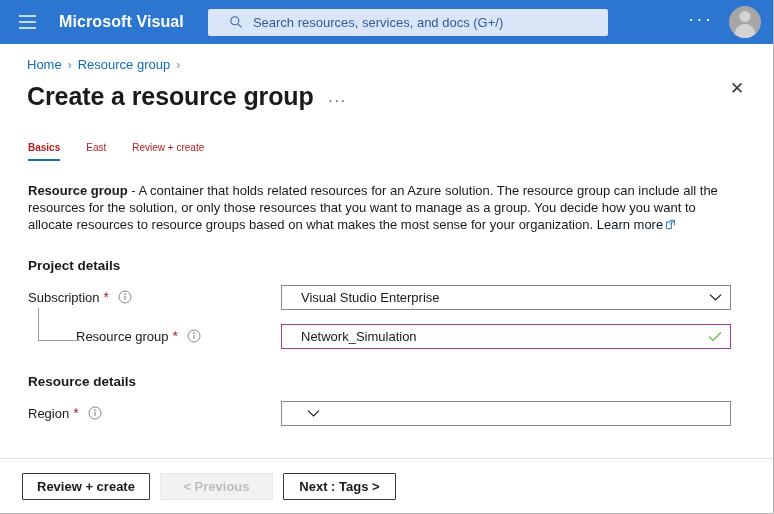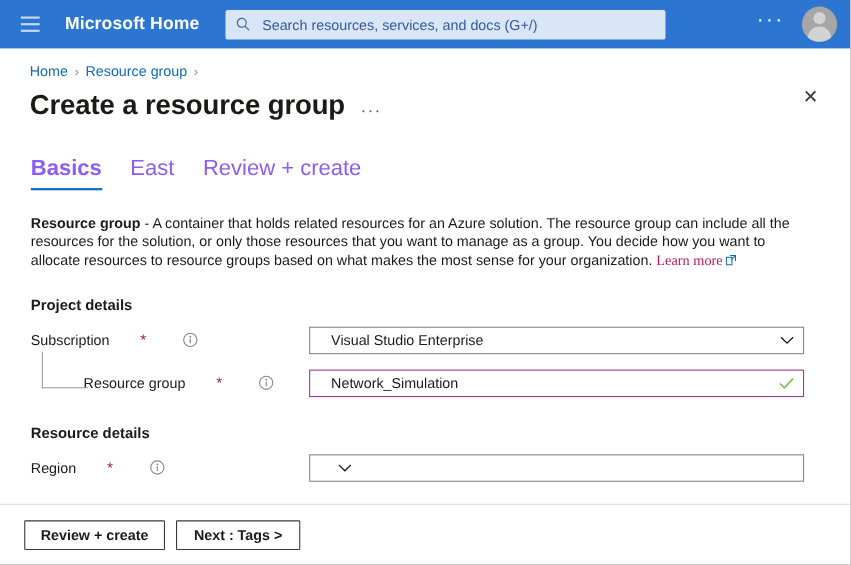--- a/index.html
+++ b/index.html
@@ -64,21 +64,21 @@
     flex: 0 0 auto;
   }
   .search-wrap {
     margin-left: 24px;
     width: 400px;
     height: 27px;
     background: #d8e6f7;
     border-radius: 2px;
     display: flex;
     align-items: center;
-    padding: 0 9px;
+    padding: 0 21px;
     flex: 0 0 auto;
   }
   .search-icon {
     width: 14px;
     height: 14px;
     flex: 0 0 auto;
     margin-right: 8px;
     opacity: .95;
   }
   .search-input {
@@ -195,22 +195,22 @@
   }
 
   
   .tabs {
     display: flex;
     align-items: flex-end;
     gap: 26px;
     padding: 31px 0 0 28px;
   }
   .tab {
-    font-size: 20px;
-    color: #8b5cf6;
+    font-size: 10px;
+    color: #b91c1c;
     padding-bottom: 8px;
     cursor: pointer;
     position: relative;
     white-space: nowrap;
   }
   .tab.active {
     font-weight: 700;
   }
   .tab.active::after {
     content: "";
@@ -227,24 +227,23 @@
   }
   .desc {
     margin-top: 21px;
     font-size: 13px;
     line-height: 17px;
     color: #1b1a19;
     max-width: 690px;
   }
   .desc b { font-weight: 700; }
   .learn-more {
-    color: #be185d;
+    color: #0f172a;
     text-decoration: none;
     cursor: pointer;
-    font-family: Liberation Serif, serif;
   }
   .ext-icon {
     display: inline-block;
     vertical-align: -1px;
     margin-left: 2px;
   }
 
   
   .section-head {
     font-size: 13.5px;
@@ -261,21 +260,20 @@
     position: relative;
   }
   .field-label {
     width: 253px;
     display: flex;
     align-items: center;
     font-size: 13px;
     color: #1b1a19;
     flex: 0 0 auto;
     position: relative;
-    gap: 24px;
   }
   .field-label.indented {
     padding-left: 48px;
   }
   .req {
     color: #a4262c;
     margin-left: 4px;
     font-size: 14px;
     line-height: 1;
   }
@@ -371,21 +369,21 @@
 
 <div class="app-frame">
 
   <div class="topbar">
     <div class="hamburger">
       <span></span>
         <span></span>
         <span></span>
     </div>
 
-    <div class="brand">Microsoft Home</div>
+    <div class="brand">Microsoft Visual</div>
 
     <div class="search-wrap">
       <svg class="search-icon" viewBox="0 0 16 16">
         <circle cx="6.6" cy="6.6" r="4.6" fill="none" stroke="#3a5fa0" stroke-width="1.2"></circle>
         <line x1="10.1" y1="10.1" x2="14.2" y2="14.2" stroke="#3a5fa0" stroke-width="1.2"></line>
       </svg>
       <input class="search-input" type="text" placeholder="Search resources, services, and docs (G+/)" style="">
     </div>
 
     <div class="topbar-right">
@@ -487,16 +485,17 @@
         <svg class="chev" width="13" height="9" viewBox="0 0 13 9">
           <polyline points="1,1.6 6.5,7 12,1.6" fill="none" stroke="#1b1a19" stroke-width="1.2"></polyline>
         </svg>
       </div>
     </div>
 
   </div>
 
   <div class="footer">
     <button class="btn">Review + create</button>
+    <button class="btn disabled" disabled="">&lt; Previous</button>
     <button class="btn">Next : Tags &gt;</button>
   </div>
 
 </div>
 
 </body></html>

